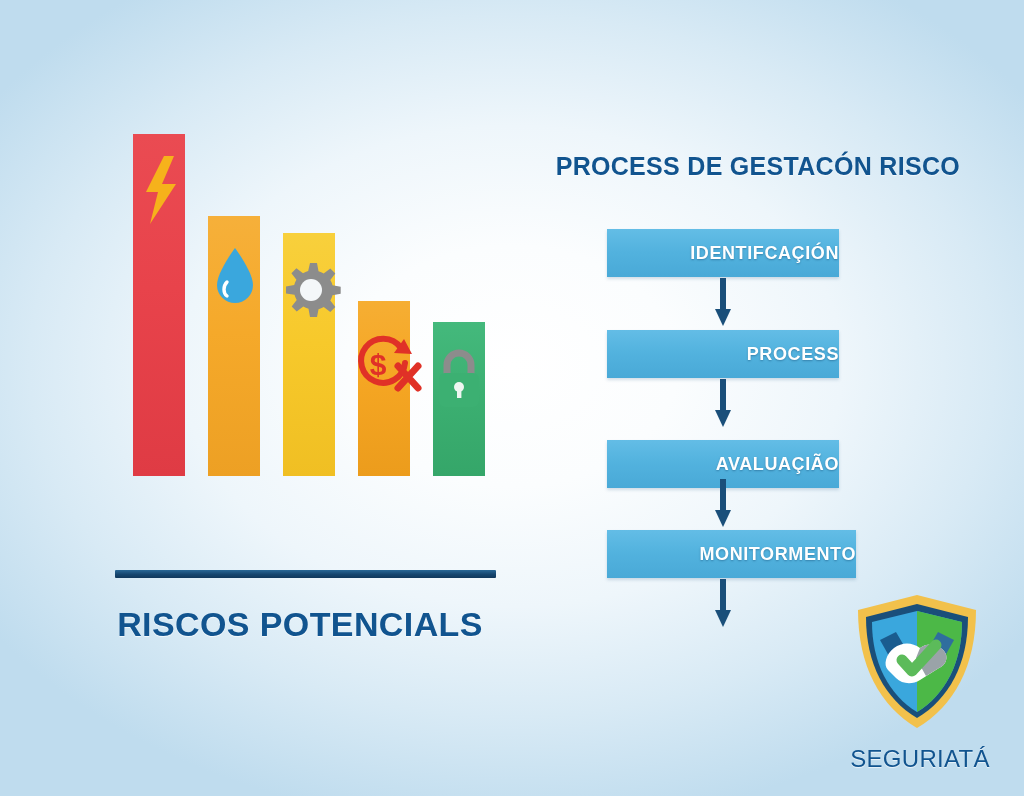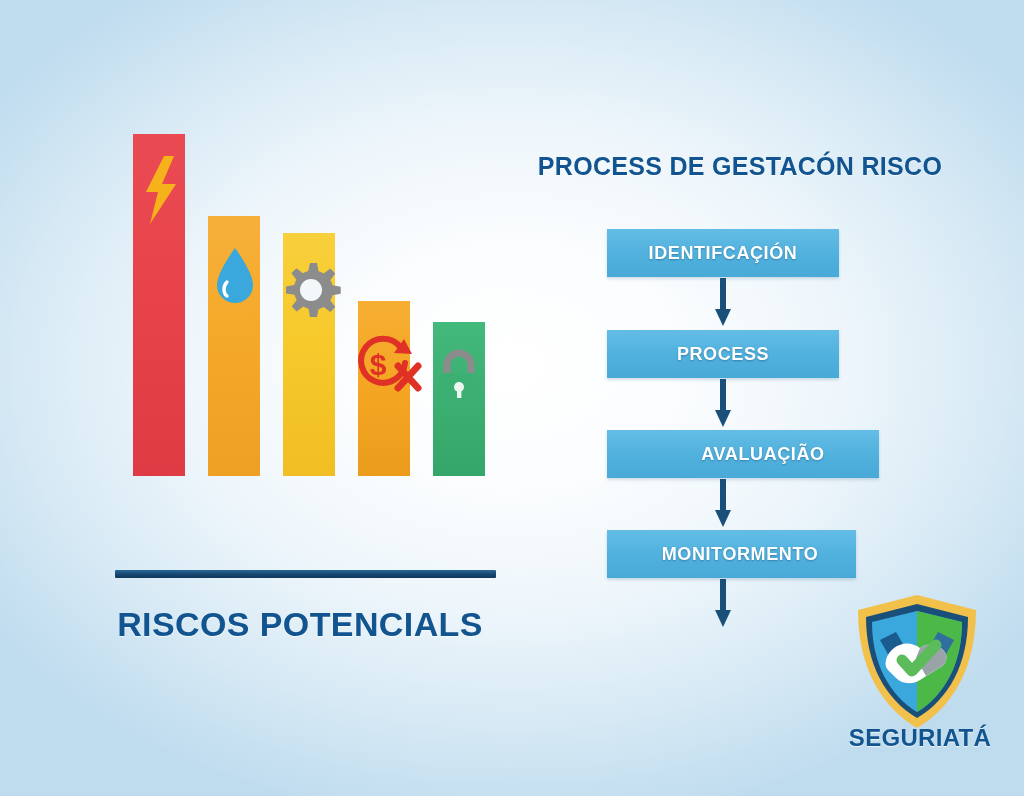--- a/index.html
+++ b/index.html
@@ -71,38 +71,38 @@
     top: 0;
     width: 504px;
     height: 700px;
   }
 
   #flow-title {
     position: absolute;
     left: 0;
     top: 152px;
     width: 440px;
-    text-align: center;
+    text-align: right;
     font-size: 25px;
     font-weight: bold;
     letter-spacing: 0.3px;
     color: #11548f;
     text-shadow: 0 1px 1px rgba(255,255,255,0.7);
   }
 
   .flow-box {
     position: absolute;
     left: 87px;
     width: 232px;
     height: 48px;
     background: linear-gradient(180deg, #63bde6 0%, #52b2de 48%, #49a9d7 100%);
     box-shadow: 0 2px 3px rgba(30,80,120,0.18);
     display: flex;
     align-items: center;
-    justify-content: center;
+    justify-content: flex-end;
   }
 
   .flow-box-label {
     color: #ffffff;
     font-size: 18px;
     font-weight: bold;
     letter-spacing: 0.6px;
     text-shadow: 0 1px 2px rgba(20,70,110,0.45);
   }
 
@@ -126,25 +126,25 @@
     position: absolute;
     left: 14px;
     top: 0;
     width: 134px;
     height: 140px;
   }
 
   #logo-name {
     position: absolute;
     left: -6px;
-    top: 132px;
+    top: 153px;
     width: 180px;
     text-align: center;
     font-size: 24px;
-    font-weight: bold;
+    font-weight: normal;
     letter-spacing: 0.3px;
     color: #11548f;
     text-shadow: 0 1px 1px rgba(255,255,255,0.7);
   }
 </style>
 </head>
 <body>
 
 <div id="stage">
 
@@ -217,21 +217,21 @@
     <div class="flow-box" style="top:330px;">
       <span class="flow-box-label">PROCESS</span>
     </div>
     <div class="flow-arrow" style="top:379px;">
       <svg viewBox="0 0 16 50" width="16" height="50">
         <rect x="5" y="0" width="6" height="33" fill="#1a4f7a"></rect>
         <polygon points="0,31 16,31 8,48" fill="#1a4f7a"></polygon>
       </svg>
     </div>
 
-    <div class="flow-box" style="top:430px;padding-left:40px;">
+    <div class="flow-box" style="top:440px;">
       <span class="flow-box-label">AVALUAÇIÃO</span>
     </div>
     <div class="flow-arrow" style="top:479px;">
       <svg viewBox="0 0 16 50" width="16" height="50">
         <rect x="5" y="0" width="6" height="33" fill="#1a4f7a"></rect>
         <polygon points="0,31 16,31 8,48" fill="#1a4f7a"></polygon>
       </svg>
     </div>
 
     <div class="flow-box" style="top:530px;padding-left:17px;">

